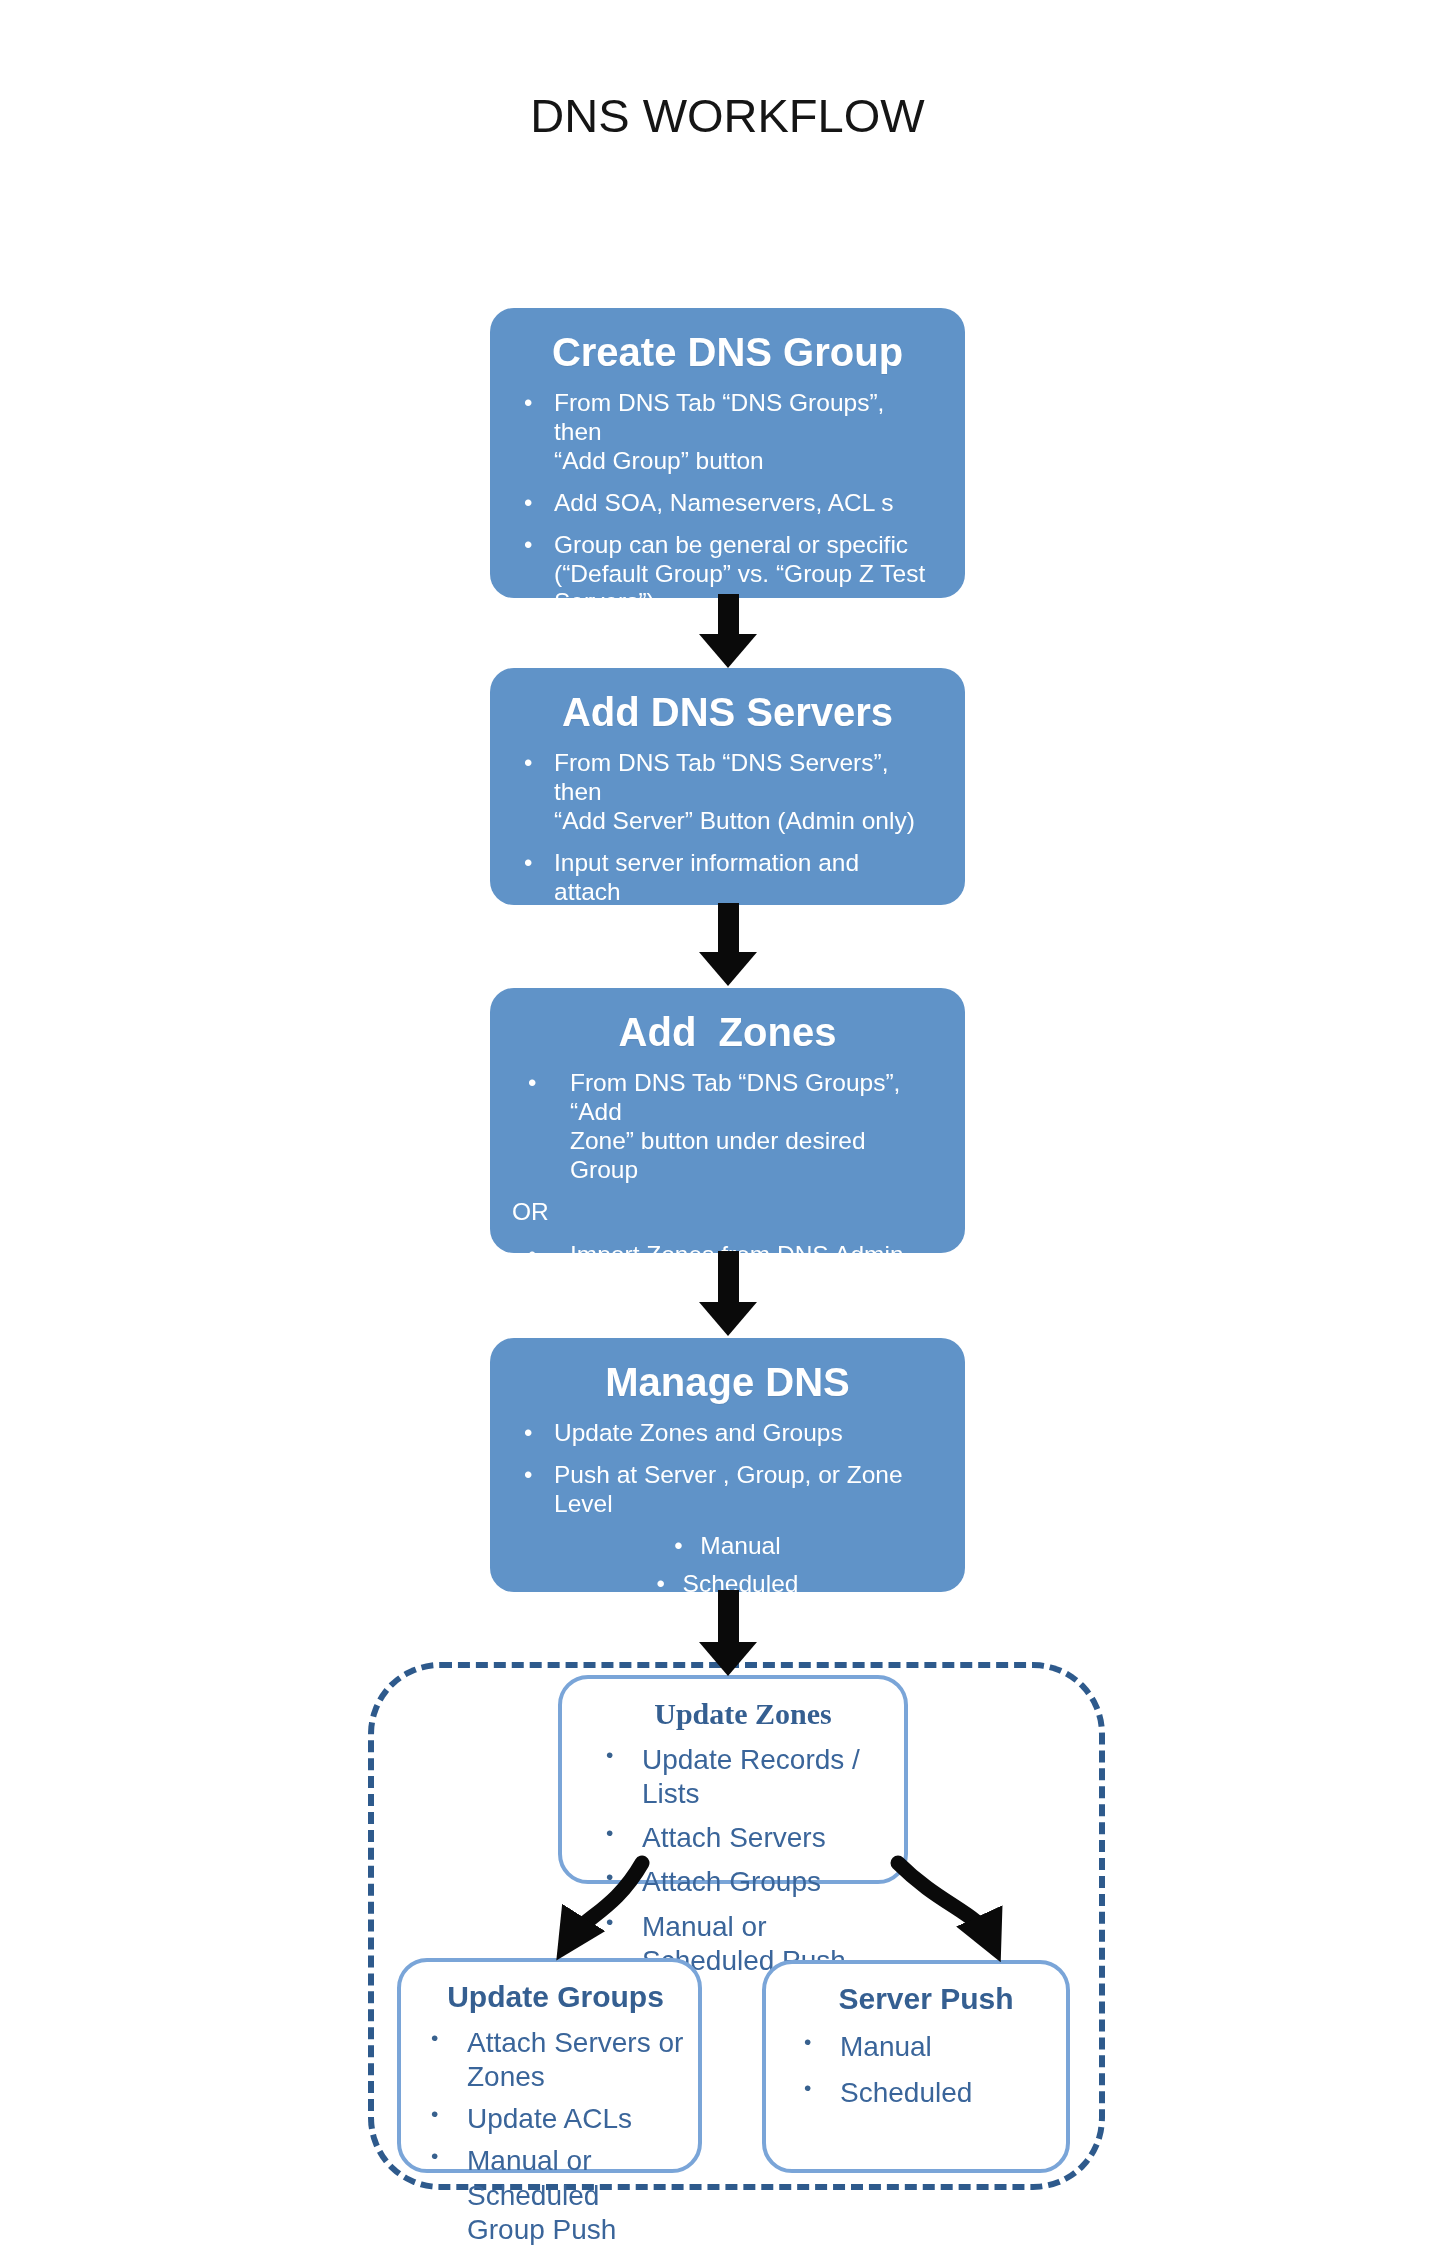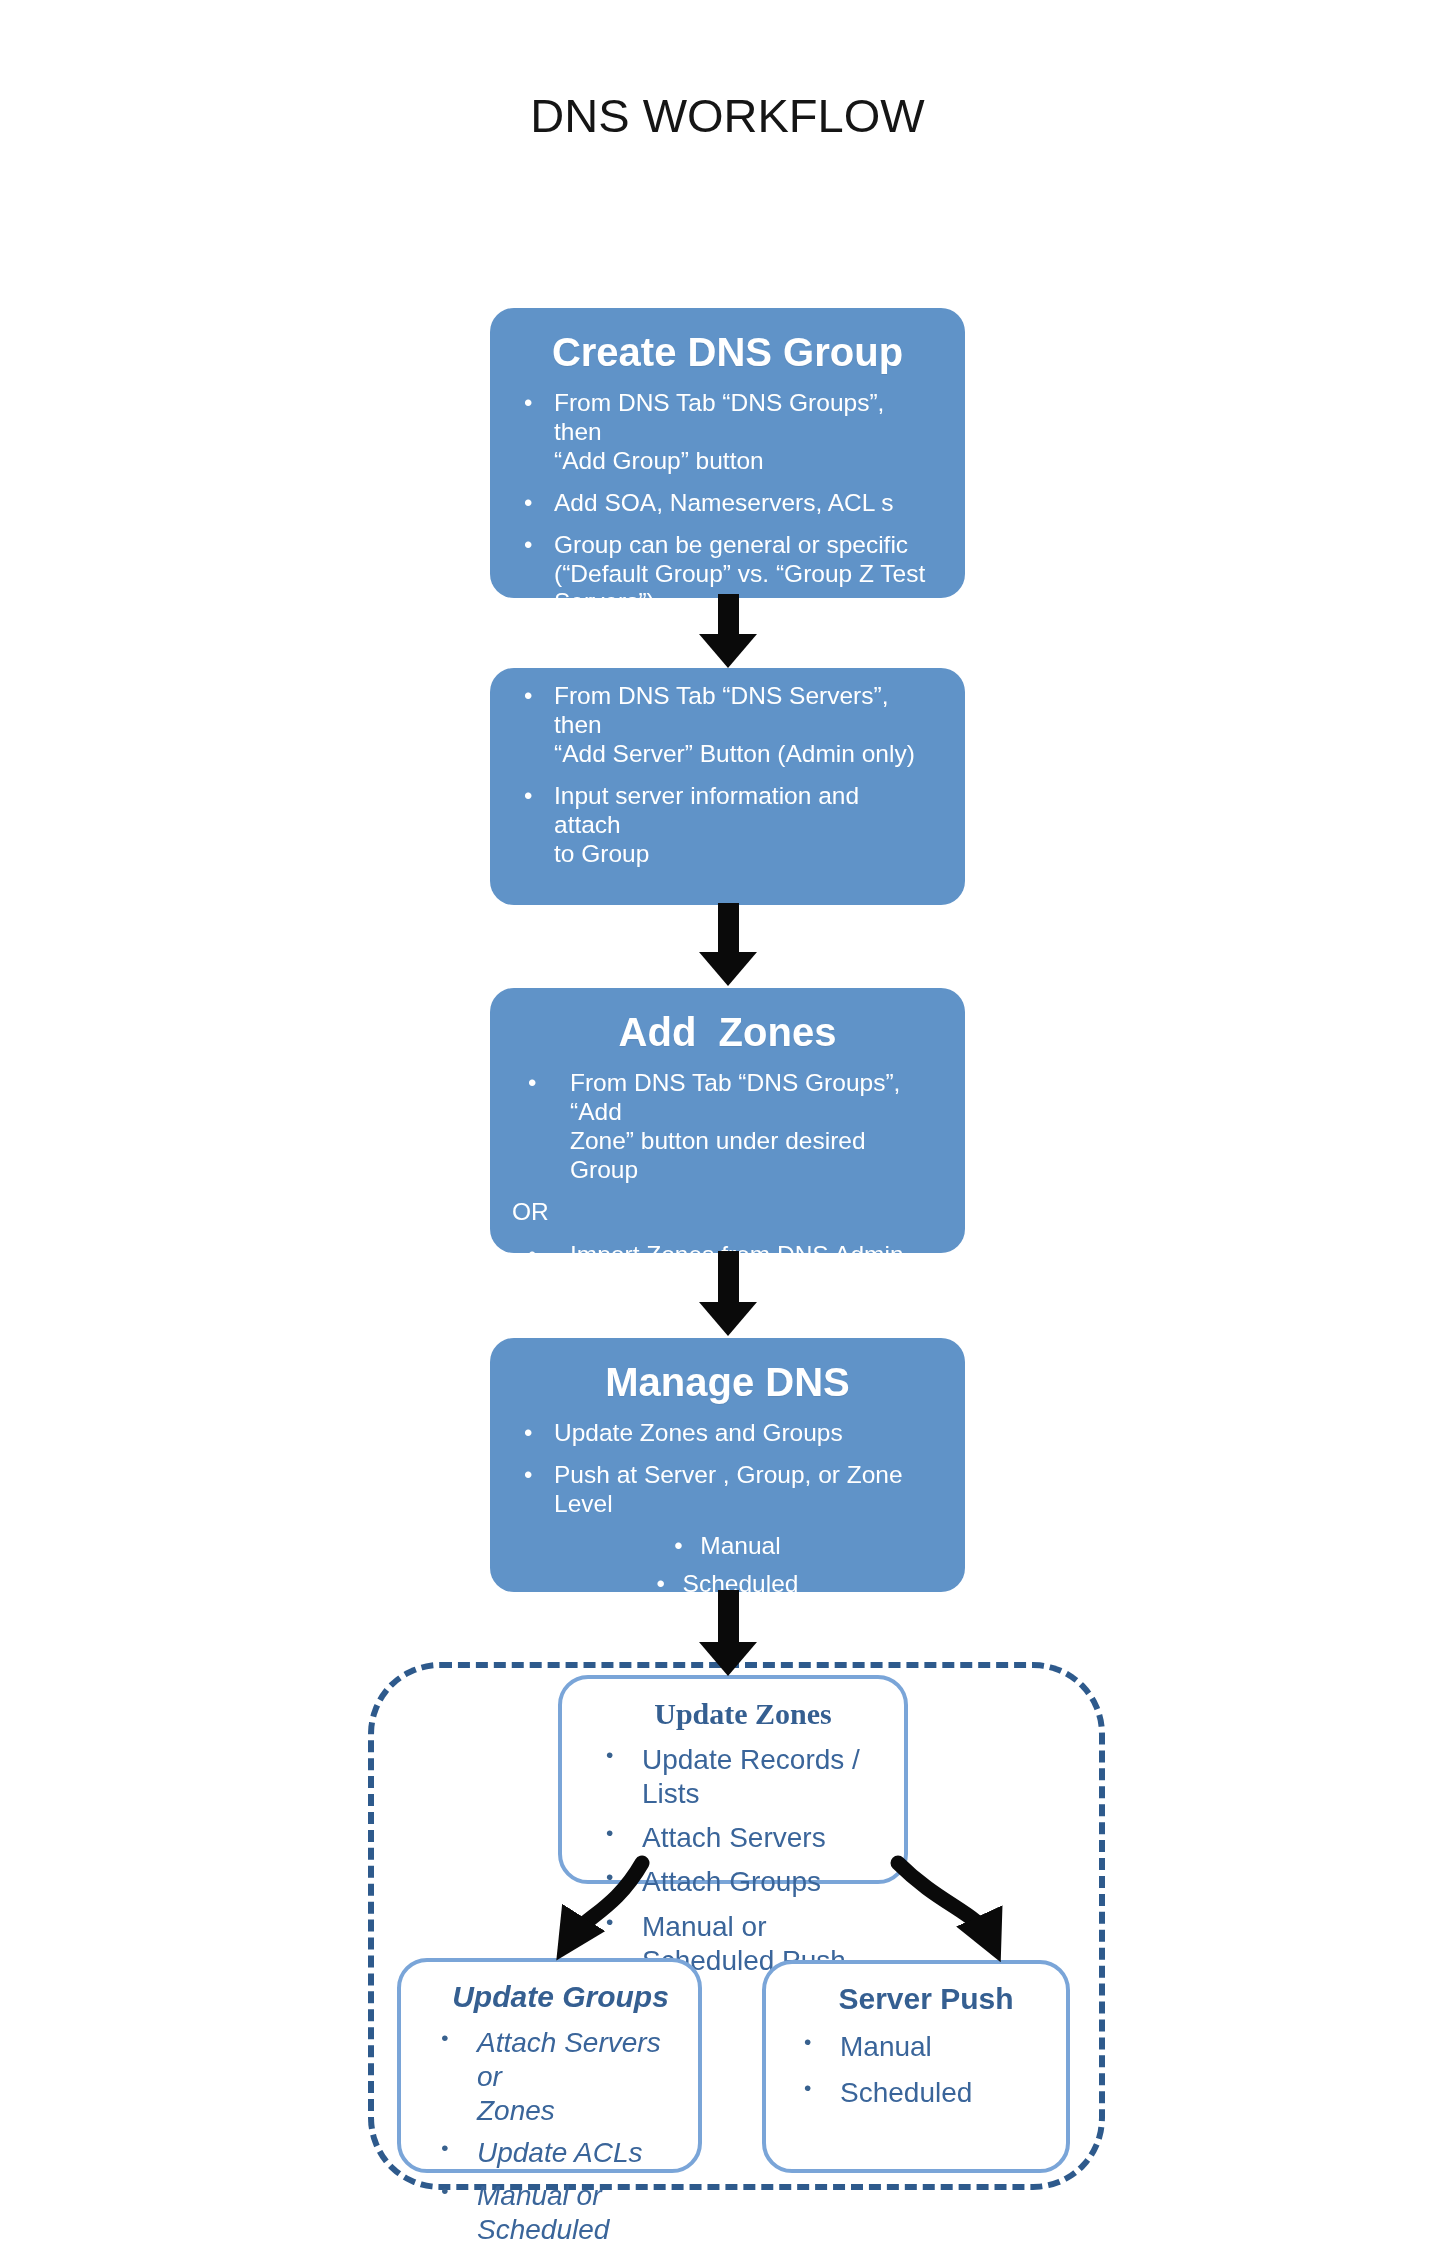--- a/index.html
+++ b/index.html
@@ -52,21 +52,21 @@
   }
   .sub-box .sub-title{
     text-align:center;font-weight:bold;color:#355f91;white-space:pre;
   }
   .sub-box .bullet{margin-bottom:8px;}
   .sub-box .dot{flex:0 0 36px;font-size:21px;padding-left:6px;}
   .sub-box .btext{font-size:28px;line-height:1.22;color:#3a659a;}
   .update-zones{left:558px;top:1675px;width:350px;height:209px;padding:14px 18px 0 38px;}
   .update-zones .sub-title{font-size:30px;margin:4px 0 12px 0;font-family:Liberation Serif, serif;}
   .update-zones .bullet{margin-bottom:10px;}
-  .update-groups{left:397px;top:1958px;width:305px;height:215px;padding:12px 12px 0 34px;font-style:italic;}
+  .update-groups{left:397px;top:1958px;width:305px;height:215px;padding:12px 12px 0 24px;}
   .update-groups .sub-title{font-size:30px;margin:6px 0 12px 0;}
   .server-push{left:762px;top:1960px;width:308px;height:213px;padding:12px 12px 0 32px;}
   .server-push .sub-title{font-size:30px;margin:6px 0 14px 0;}
   .server-push .bullet{margin-bottom:12px;}
   
   .curves{position:absolute;left:380px;top:1855px;z-index:5;}
 </style>
 </head>
 <body>
 
@@ -92,20 +92,21 @@
 Servers”)</span>
     </div>
   </section>
 
   <div class="arrow a1">
     <div class="shaft"></div>
     <div class="head"></div>
   </div>
 
   <section class="flow-box box2">
+    <div class="box-title">Add DNS Servers</div>
     <div class="bullet">
       <span class="dot">•</span>
       <span class="btext">From DNS Tab “DNS Servers”, then
 “Add Server” Button (Admin only)</span>
     </div>
     <div class="bullet">
       <span class="dot">•</span>
       <span class="btext">Input server information and attach
 to Group</span>
     </div>

